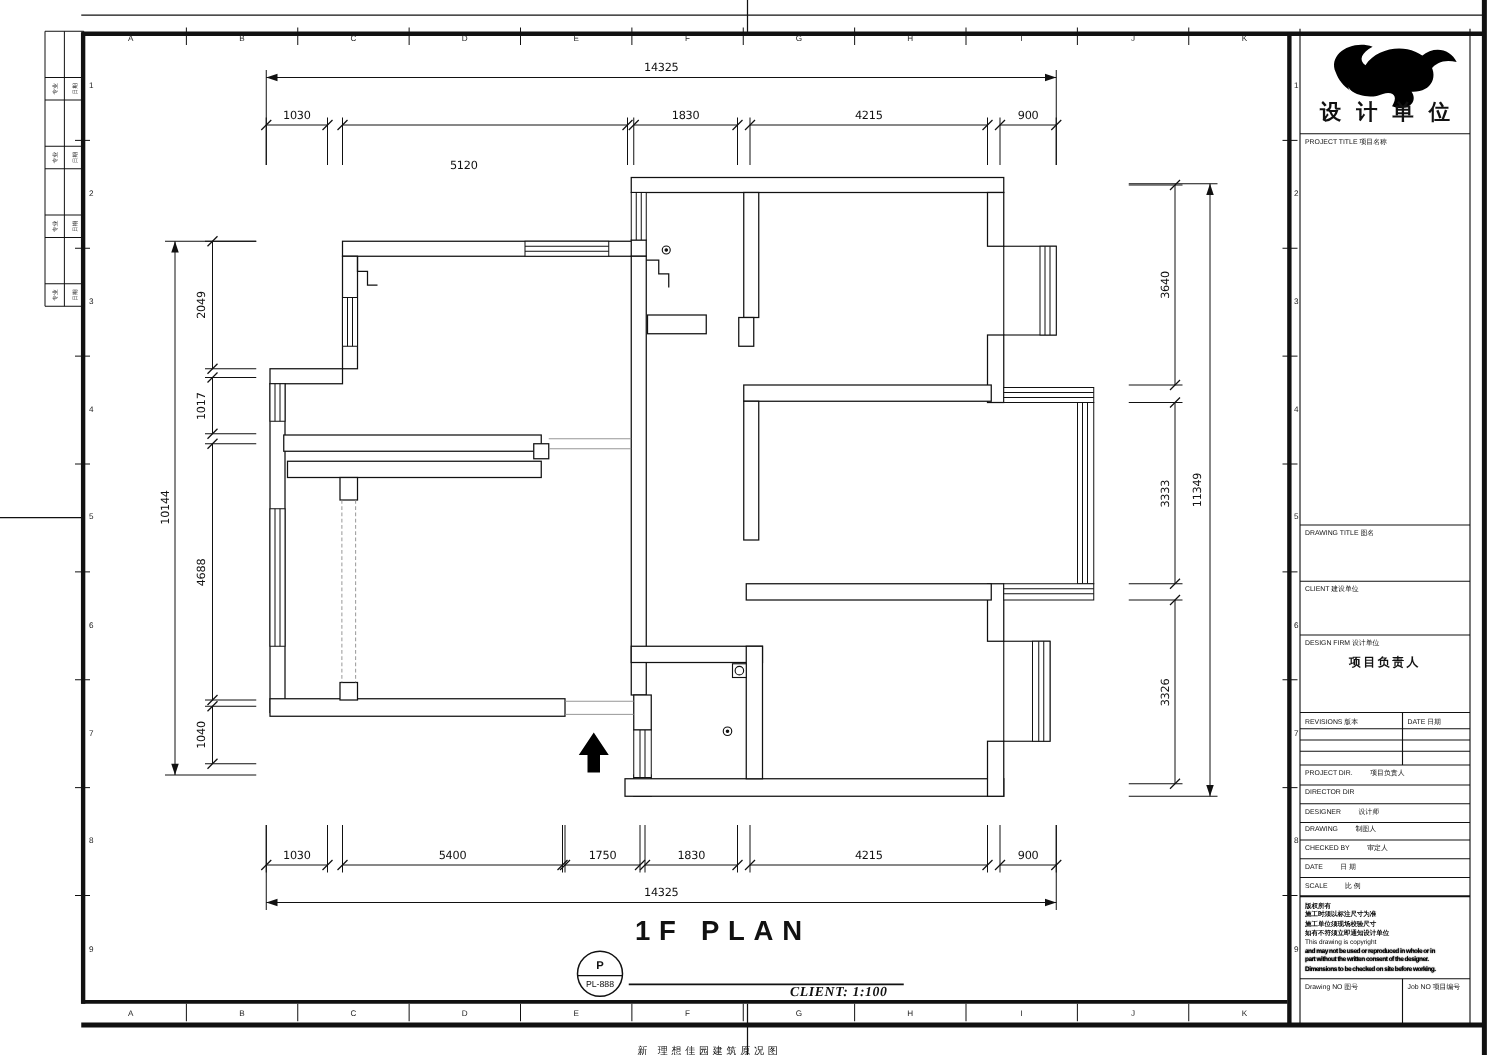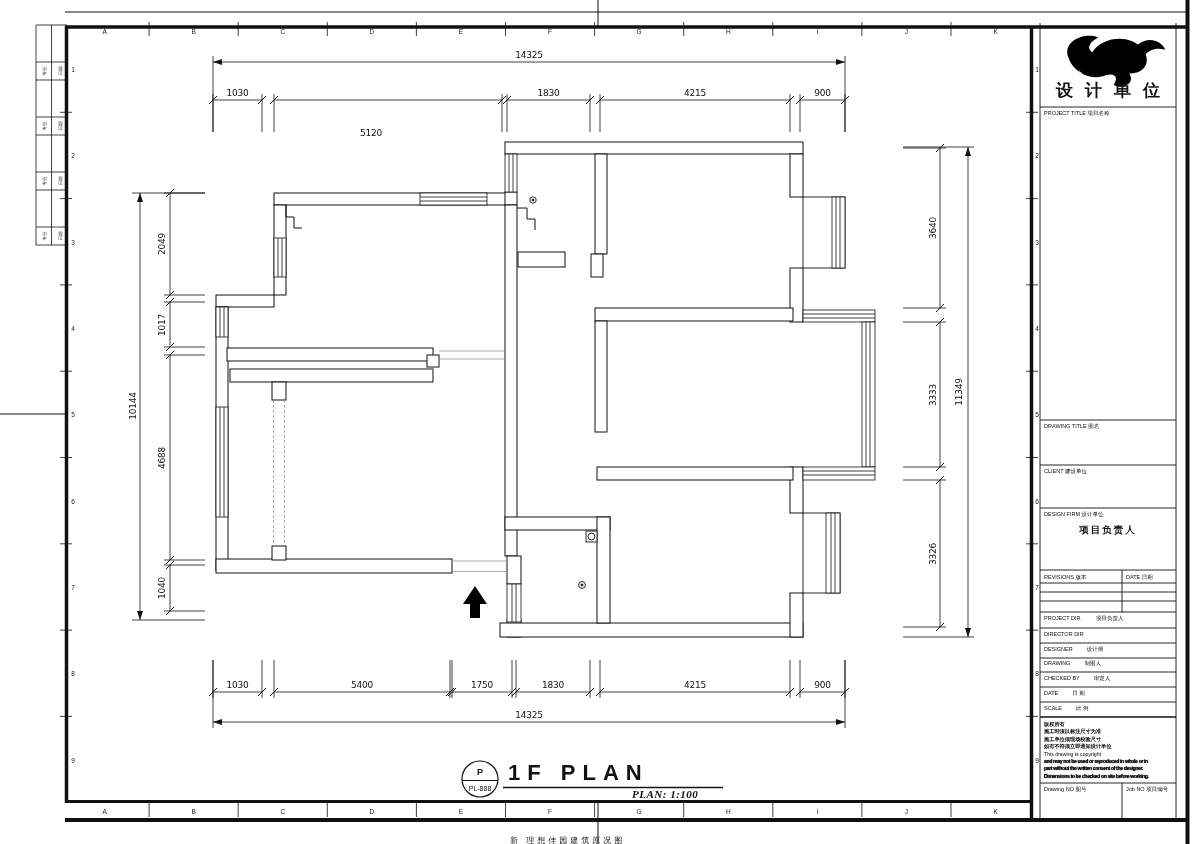--- a/index.html
+++ b/index.html
@@ -11,21 +11,21 @@
   .dimv{transform:translate(-50%,-50%) rotate(-90deg);}
   .grid{font-size:6.5px;color:#222;}
   .signoff{font-size:4.5px;transform:translate(-50%,-50%) rotate(-90deg);color:#222;}
   .panel-label{position:absolute;font-size:5.5px;color:#111;white-space:nowrap;transform:none;}
   .cn{font-size:5.5px;}
   #logo-name{position:absolute;left:1108px;top:90px;transform:translate(-50%,-50%);
      font-family:"Liberation Serif",serif;font-weight:bold;font-size:17px;letter-spacing:12px;
      padding-left:12px;white-space:nowrap;}
   #firm-value{position:absolute;left:1108px;top:530px;transform:translate(-50%,-50%);
      font-size:9.5px;letter-spacing:2px;font-weight:bold;white-space:nowrap;}
-  #plan-title{position:absolute;left:508px;top:760px;font-size:22px;font-weight:bold;
+  #plan-title{position:absolute;left:508px;top:732px;font-size:22px;font-weight:bold;
      letter-spacing:7px;font-family:"Liberation Sans",sans-serif;transform:scaleY(1.0);}
   #plan-subtitle{position:absolute;left:510px;top:791px;font-size:8px;letter-spacing:3px;margin-top:44px;}
   #plan-scale{position:absolute;left:632px;top:788px;font-size:11px;font-style:italic;
      font-weight:bold;font-family:"Liberation Serif",serif;letter-spacing:0.5px;}
   #stamp-p{position:absolute;left:480px;top:772px;transform:translate(-50%,-50%);
      font-size:9px;font-weight:bold;}
   #stamp-no{position:absolute;left:480px;top:788px;transform:translate(-50%,-50%);font-size:7px;}
   .copy-line{position:absolute;left:1044px;font-size:5.2px;white-space:nowrap;color:#000;}
   .copy-strong{font-weight:bold;}
   .copy-smudge{font-weight:bold;letter-spacing:-0.4px;text-shadow:0 0 1px #000;}
@@ -379,21 +379,21 @@
   <div id="firm-value">项目负责人</div>
   <div class="panel-label" style="left:1044px;top:574px;">REVISIONS  版本</div>
   <div class="panel-label" style="left:1126px;top:574px;">DATE  日期</div>
   <div class="panel-label" style="left:1044px;top:786px;">Drawing NO  图号</div>
   <div class="panel-label" style="left:1126px;top:786px;">Job NO  项目编号</div>
 
   <div class="lbl" id="stamp-p">P</div>
   <div class="lbl" id="stamp-no">PL-888</div>
   <div id="plan-title">1F PLAN</div>
   <div id="plan-subtitle">新 理想佳园建筑原况图</div>
-  <div id="plan-scale">PLAN: 1:100</div>
+  <div id="plan-scale">CLIENT: 1:100</div>
 
   <div id="labels">
       <div class="lbl grid" style="left: 104.55px; top: 31px;">A</div>
       <div class="lbl grid" style="left: 104.55px; top: 811px;">A</div>
       <div class="lbl grid" style="left: 193.65px; top: 31px;">B</div>
       <div class="lbl grid" style="left: 193.65px; top: 811px;">B</div>
       <div class="lbl grid" style="left: 282.75px; top: 31px;">C</div>
       <div class="lbl grid" style="left: 282.75px; top: 811px;">C</div>
       <div class="lbl grid" style="left: 371.85px; top: 31px;">D</div>
       <div class="lbl grid" style="left: 371.85px; top: 811px;">D</div>

